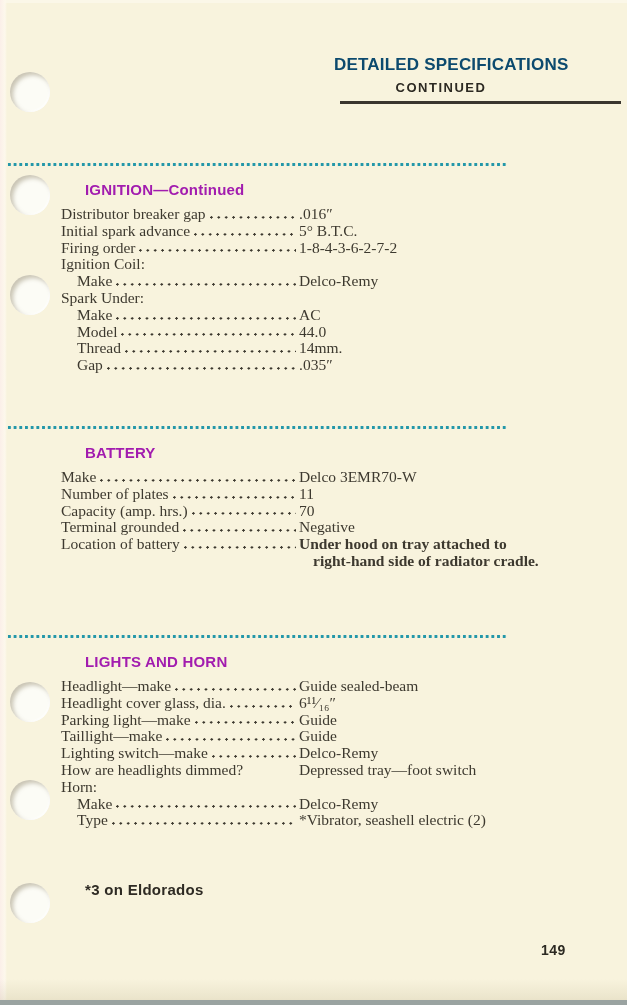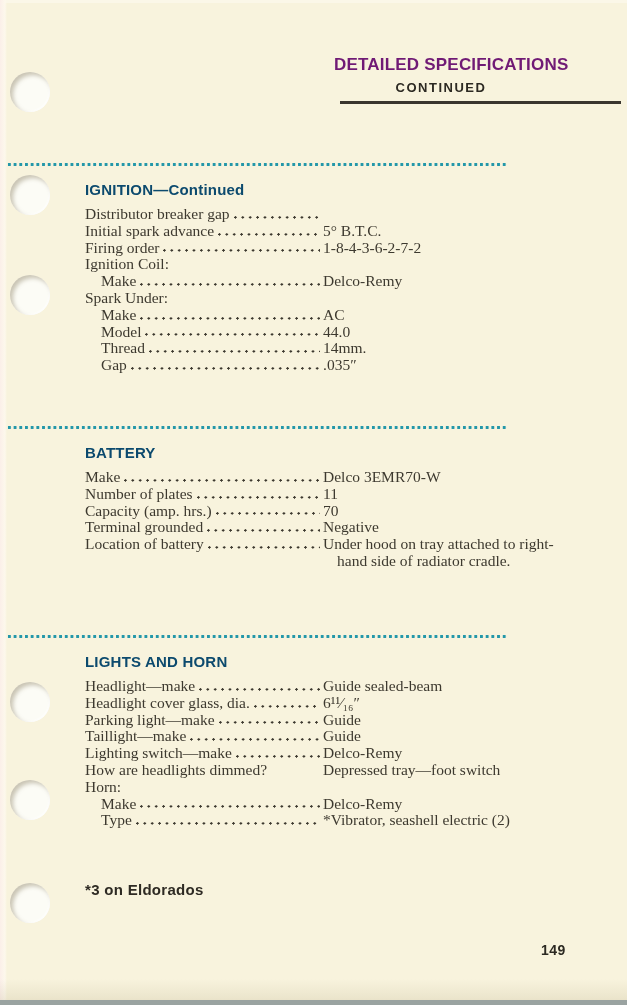--- a/index.html
+++ b/index.html
@@ -23,54 +23,54 @@
   
   .punch-hole {
     position:absolute; left:10px; width:40px; height:40px; border-radius:50%;
     background:#fcfcf6;
     box-shadow: inset 3px 3px 4px rgba(140,128,100,0.45), inset -1px -1px 2px rgba(255,255,255,0.9);
   }
   
   .doc-title {
     position:absolute; top:55px; left:334px; width:214px; text-align:center;
     font-family:"Liberation Sans",sans-serif; font-weight:bold; font-size:17px;
-    letter-spacing:0.2px; color:#701a75; white-space:nowrap;
+    letter-spacing:0.2px; color:#0c4a6e; white-space:nowrap;
   }
   .doc-subtitle {
     position:absolute; top:80px; left:334px; width:214px; text-align:center;
     font-family:"Liberation Sans",sans-serif; font-weight:bold; font-size:13px;
     letter-spacing:1.5px; color:#2c2922;
   }
   .header-rule { position:absolute; top:101px; left:340px; width:281px; height:3px; background:#3a362e; }
   
   .spec-section { position:absolute; left:0; width:627px; }
   .dotted-rule {
     margin-left:7px; width:500px; height:5px;
     background-image:radial-gradient(circle at 2.4px 2.4px, #2397a9 1.5px, rgba(35,151,169,0) 1.9px);
     background-size:5.7px 5px; background-repeat:repeat-x;
   }
   .sec-heading {
     margin:14px 0 0 85px;
     font-family:"Liberation Sans",sans-serif; font-weight:bold; font-size:15px;
-    letter-spacing:0.2px; color:#0c4a6e;
-  }
-  .rows { margin:8px 0 0 85px; width:470px; }
+    letter-spacing:0.2px; color:#a21caf;
+  }
+  .rows { margin:8px 0 0 61px; width:470px; }
   .spec-row { display:flex; align-items:baseline; line-height:16.8px; font-size:15.5px; }
   .label-area { flex:none; display:flex; width:238px; }
   .row-label { white-space:nowrap; }
   .spec-row.indent .row-label { padding-left:16px; }
   .leader {
     flex:1; margin:0 3px 0 4px;
     background-image:radial-gradient(circle at 1.4px 1.4px, #3d392f 1.05px, rgba(61,57,47,0) 1.35px);
     background-size:7.4px 3px; background-repeat:repeat-x;
     background-position:left bottom 4px;
   }
   .leader.hidden { background:none; }
   .row-value { flex:1; white-space:nowrap; }
-  .row-value.wrap { flex:none; white-space:normal; width:226px; padding-left:14px; text-indent:-14px; }
+  .row-value.wrap { flex:none; white-space:normal; width:226px; padding-left:14px; text-indent:-14px;font-weight:bold; }
   
   .footnote {
     position:absolute; top:881px; left:85px;
     font-family:"Liberation Sans",sans-serif; font-weight:bold; font-size:15px;
     letter-spacing:0.3px; color:#2e2a23;
   }
   .page-number {
     position:absolute; top:942px; left:541px;
     font-family:"Liberation Sans",sans-serif; font-weight:bold; font-size:14px;
     letter-spacing:0.5px; color:#2c2922;
@@ -99,20 +99,21 @@
   <div id="sections-root">
       <section class="spec-section" style="top: 162px;">
     <div class="dotted-rule"></div>
     <h2 class="sec-heading">IGNITION—Continued</h2>
     <div class="rows">
           <div class="spec-row">
     <span class="label-area">
       <span class="row-label">Distributor breaker gap</span>
       <span class="leader"></span>
     </span>
+    <span class="row-value">.016″</span>
   </div>
           <div class="spec-row">
     <span class="label-area">
       <span class="row-label">Initial spark advance</span>
       <span class="leader"></span>
     </span>
     <span class="row-value">5° B.T.C.</span>
   </div>
           <div class="spec-row">
     <span class="label-area">

